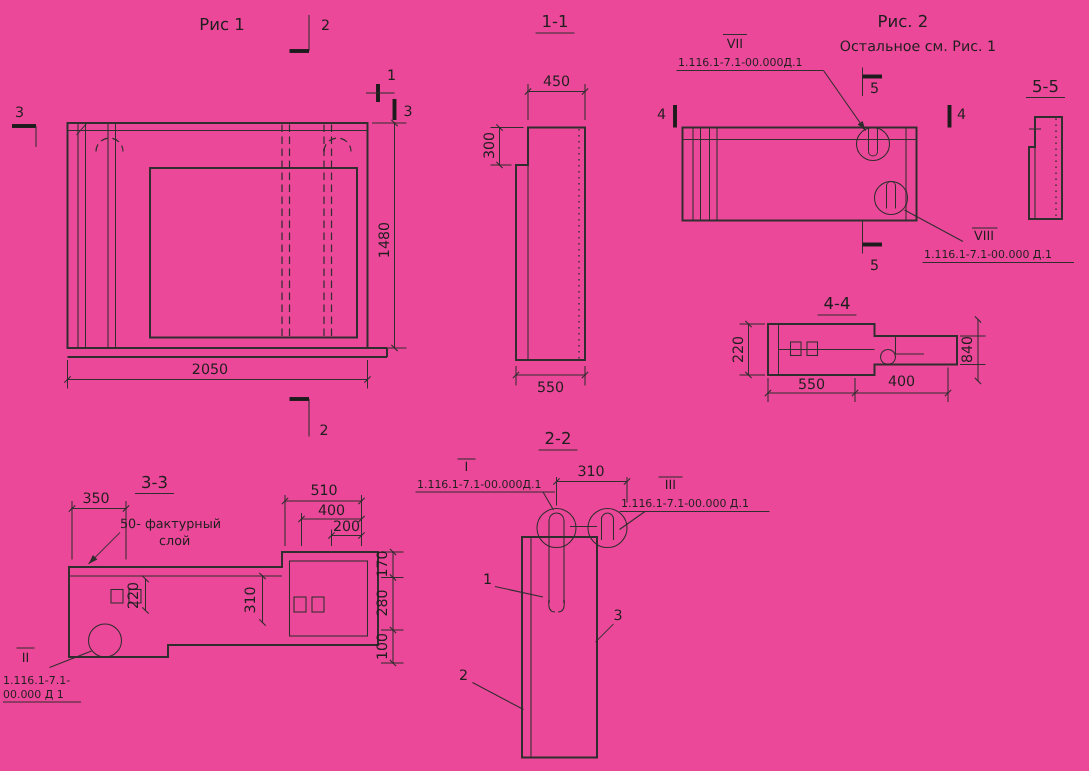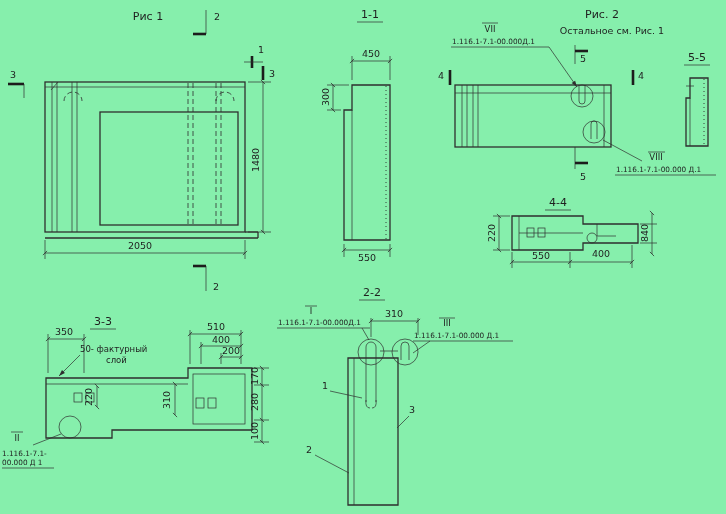--- a/index.html
+++ b/index.html
@@ -1,16 +1,16 @@
 <!DOCTYPE html>
 <html><head>
 <meta charset="utf-8">
 <style>
   html,body { margin:0; padding:0; background:#e9e7e2; }
-  .sheet { width:726px; height:514px; background:#86efac; position:relative; overflow:hidden; }
+  .sheet { width:726px; height:514px; background:#ec4899; position:relative; overflow:hidden; }
   svg { display:block; }
   text { font-family:"DejaVu Sans", sans-serif; fill:#1f1f1f; }
   .t11 { font-size:11px; }
   .t9  { font-size:9.5px; }
   .t8  { font-size:8.5px; }
   .t7  { font-size:7.3px; }
   .ctr { text-anchor:middle; }
   .ln { stroke:#2e2e2e; stroke-width:1.3; fill:none; }
   .tn { stroke:#2e2e2e; stroke-width:0.7; fill:none; }
   .th { stroke:#1c1c1c; stroke-width:2.6; fill:none; }

